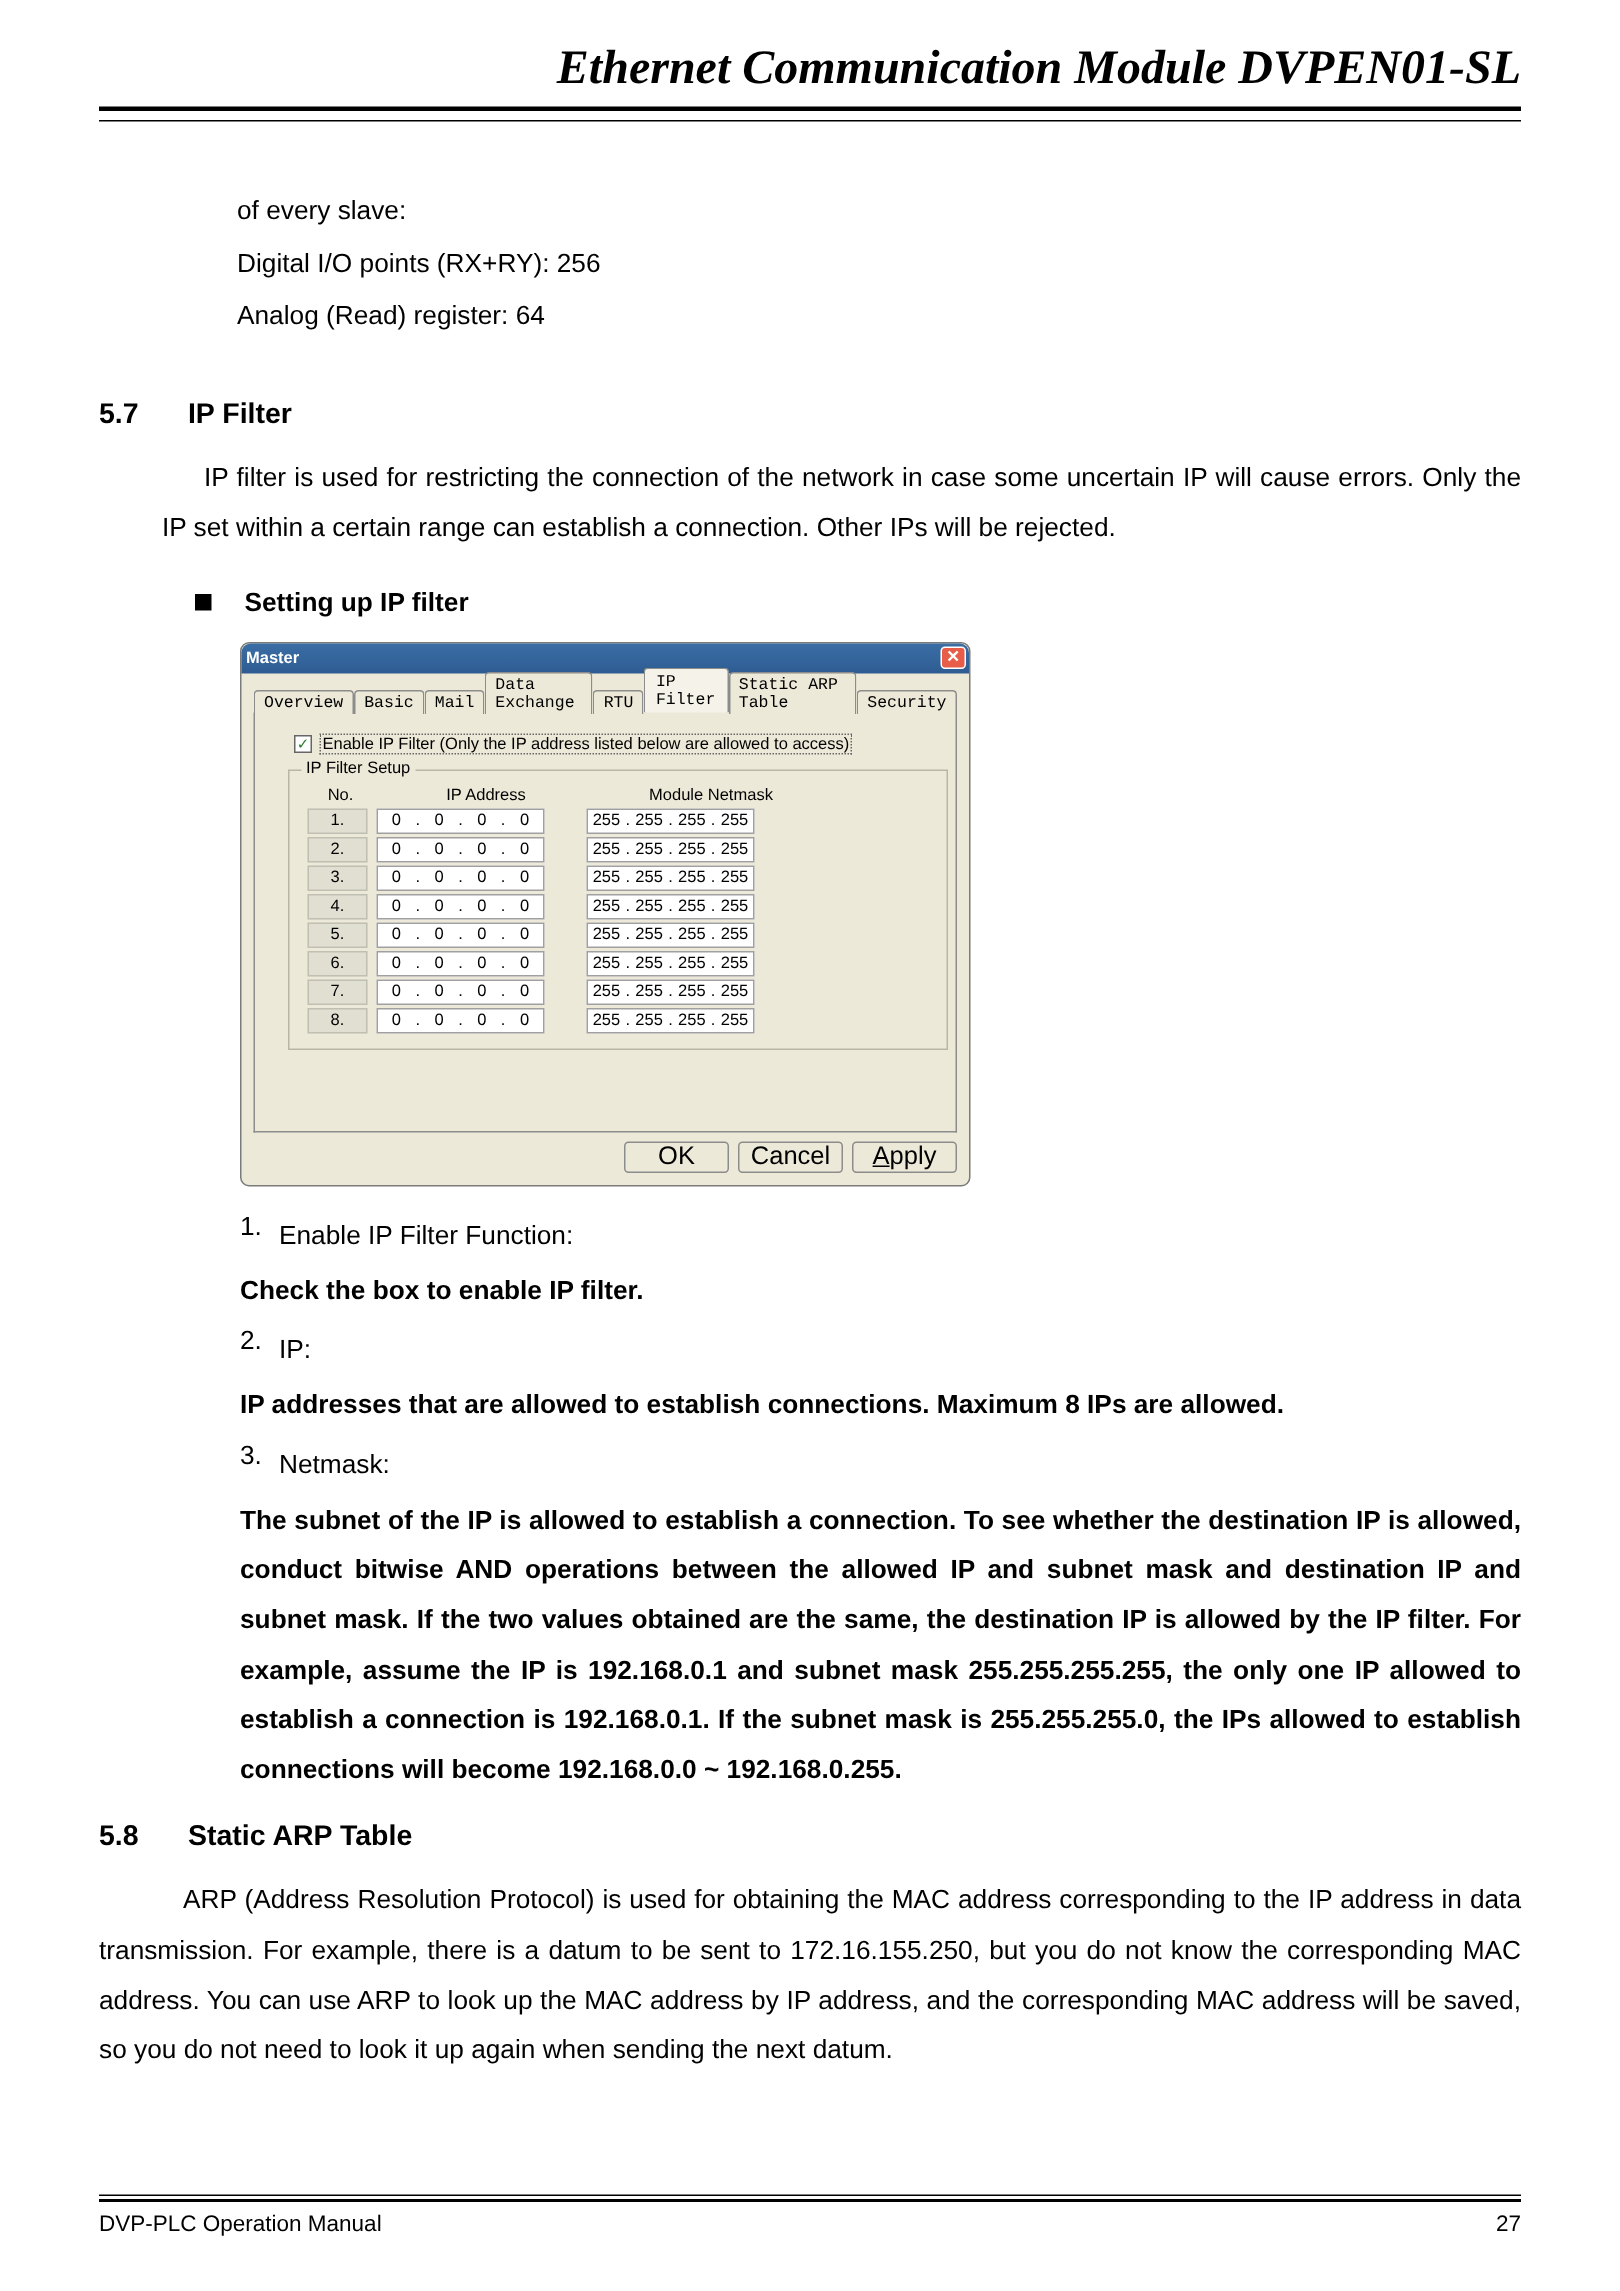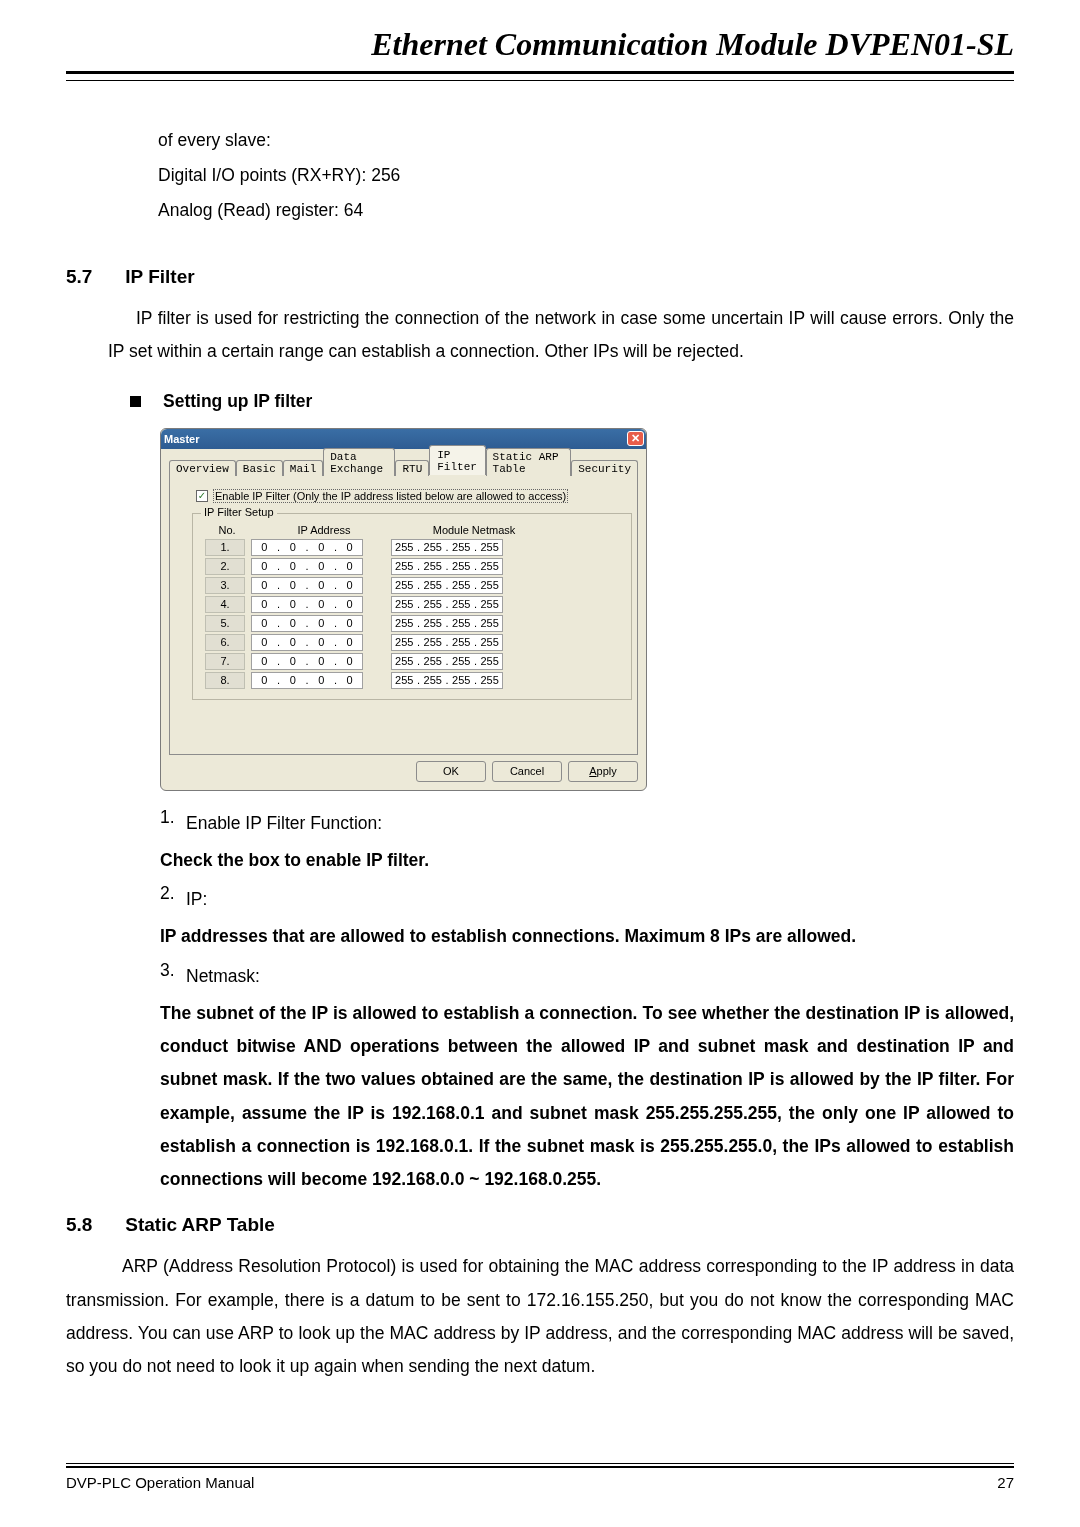--- a/index.html
+++ b/index.html
@@ -46,21 +46,21 @@
 
   .row-no { width: 40px; height: 17px; background: #e1dfd2; border: 1px solid #bfbfb2; text-align: center; font-size: 11px; line-height: 15px; margin-right: 6px; }
   .ipbox { display: flex; align-items: center; background: #fff; border: 1px solid #a0a0a0; height: 17px; width: 112px; margin-right: 28px; font-size: 11px; }
   .ipbox.sn { margin-right: 0; }
   .ipseg { width: 25px; text-align: center; }
   .ipdot { width: 4px; text-align: center; }
 
   .data-row { margin-top: 2px; }
 
   .dlg-foot { display: flex; justify-content: flex-end; gap: 6px; padding: 6px 8px 8px 0; }
-  .btn { width: 70px; height: 21px; font-size: 11px; background: #ece9d8; border: 1px solid #8c8c8c; border-radius: 3px; display: flex; align-items: center; justify-content: center; }
+  .btn { width: 70px; height: 21px; font-size: 17px; background: #ece9d8; border: 1px solid #8c8c8c; border-radius: 3px; display: flex; align-items: center; justify-content: center; }
 
   
   .numlist { margin-left: 94px; font-size: 17.5px; }
   .numlist .item { display: flex; margin-bottom: 4px; }
   .numlist .n { width: 26px; flex-shrink: 0; }
   .numlist .t { flex: 1; line-height: 1.9; }
   .numlist .sub { line-height: 1.9; margin-bottom: 6px; text-align: justify; font-weight: bold; }
 
   .sect2 { margin-top: 18px; }
   .sect2 .sect-para { text-indent: 28px; }

